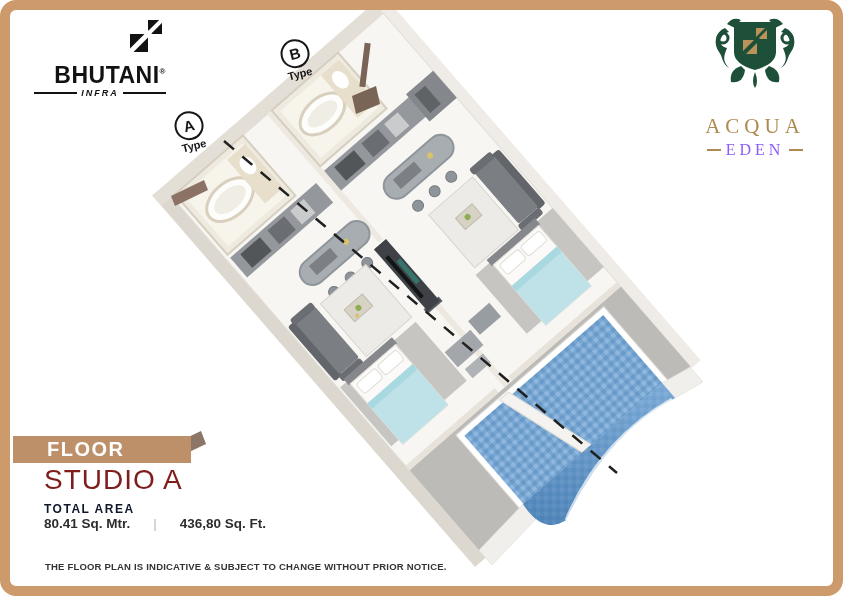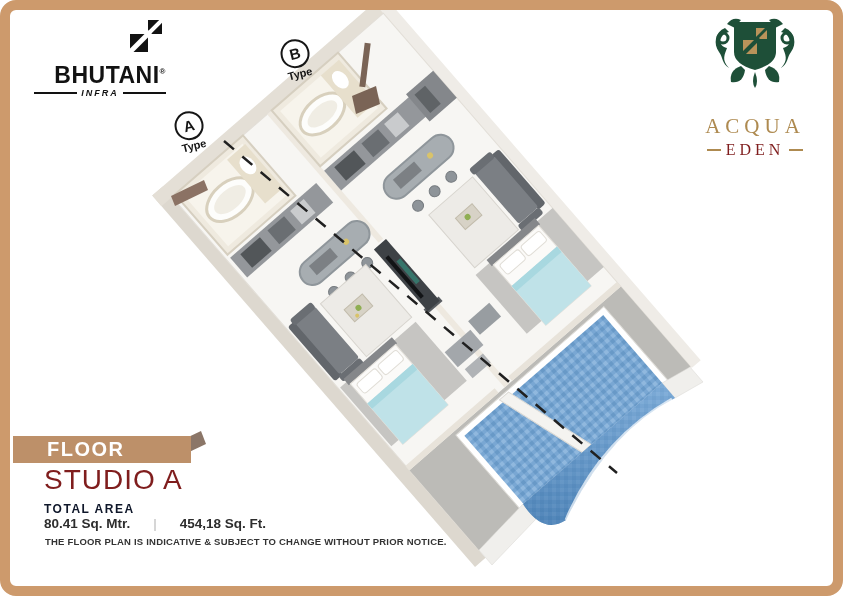--- a/index.html
+++ b/index.html
@@ -19,21 +19,21 @@
   .bhutani .reg{font-size:8px;vertical-align:super;font-weight:bold;}
   .bhutani .infra-row{display:flex;align-items:center;gap:4px;margin-top:1px;font-style:italic;}
   .bhutani .infra-row .rule{flex:1;height:2px;background:#121212;}
   .bhutani .infra{font-size:9px;font-weight:bold;letter-spacing:2px;}
 
   
   .acqua{position:absolute;right:28px;top:14px;width:120px;text-align:center;}
   .acqua .crest{width:96px;height:92px;margin:0 auto;}
   .acqua .name{font-family:"Liberation Serif", serif;color:#ae8a50;font-size:21px;
     letter-spacing:5px;margin-top:4px;white-space:nowrap;}
-  .acqua .eden-row{display:flex;align-items:center;justify-content:center;gap:5px;color:#7f1d1d;margin-top:2px;}
+  .acqua .eden-row{display:flex;align-items:center;justify-content:center;gap:5px;color:#8b5cf6;margin-top:2px;}
   .acqua .eden-row .rule{width:14px;height:1.5px;background:#ae8a50;}
   .acqua .eden{font-family:"Liberation Serif", serif;font-size:16px;letter-spacing:4px;}
 
   
   .type-label{position:absolute;text-align:center;color:#161616;transform:rotate(-14deg);z-index:20;}
   .type-label .circ{width:25px;height:25px;border:2.5px solid #161616;border-radius:50%;
     font-weight:bold;font-size:15px;line-height:25px;margin:0 auto;background:rgba(255,255,255,.6);}
   .type-label .word{font-weight:bold;font-size:11px;margin-top:0px;}
   #label-a{left:176px;top:111px;}
   #label-b{left:282px;top:39px;}
@@ -42,21 +42,21 @@
   .banner{position:absolute;left:13px;top:436px;width:178px;height:27px;background:#bd9069;
     color:#ffffff;font-weight:bold;font-size:20px;letter-spacing:1.5px;line-height:27px;
     padding-left:34px;box-sizing:border-box;z-index:10;}
   .studio-title{position:absolute;left:44px;top:464px;font-size:28px;color:#7f1d1d;
     letter-spacing:1px;z-index:10;}
   .total-area-label{position:absolute;left:44px;top:502px;font-size:12px;font-weight:bold;
     color:#0f172a;letter-spacing:1.5px;z-index:10;}
   .area-row{position:absolute;left:44px;top:516px;font-size:13.5px;font-weight:bold;
     color:#2d2d2d;z-index:10;display:flex;gap:23px;align-items:center;}
   .area-row .sep{color:#b9b9b9;font-weight:normal;}
-  .disclaimer{position:absolute;left:45px;top:536px;font-size:9.5px;font-weight:bold;
+  .disclaimer{position:absolute;left:45px;top:561px;font-size:9.5px;font-weight:bold;
     color:#333333;letter-spacing:.2px;z-index:10;}
 
   .plan-svg{position:absolute;left:0;top:0;z-index:5;}
 </style>
 </head>
 <body>
 
 <div class="frame"></div>
 
 <div class="bhutani">
@@ -269,15 +269,15 @@
   <div class="circ">B</div>
   <div class="word">Type</div>
 </div>
 
 <div class="banner">FLOOR PLAN</div>
 <div class="studio-title">STUDIO A</div>
 <div class="total-area-label">TOTAL AREA</div>
 <div class="area-row">
   <span>80.41 Sq. Mtr.</span>
   <span class="sep">|</span>
-  <span>454,18 Sq. Ft.</span>
+  <span>436,80 Sq. Ft.</span>
 </div>
 <div class="disclaimer">THE FLOOR PLAN IS INDICATIVE &amp; SUBJECT TO CHANGE WITHOUT PRIOR NOTICE.</div>
 
 </body></html>

